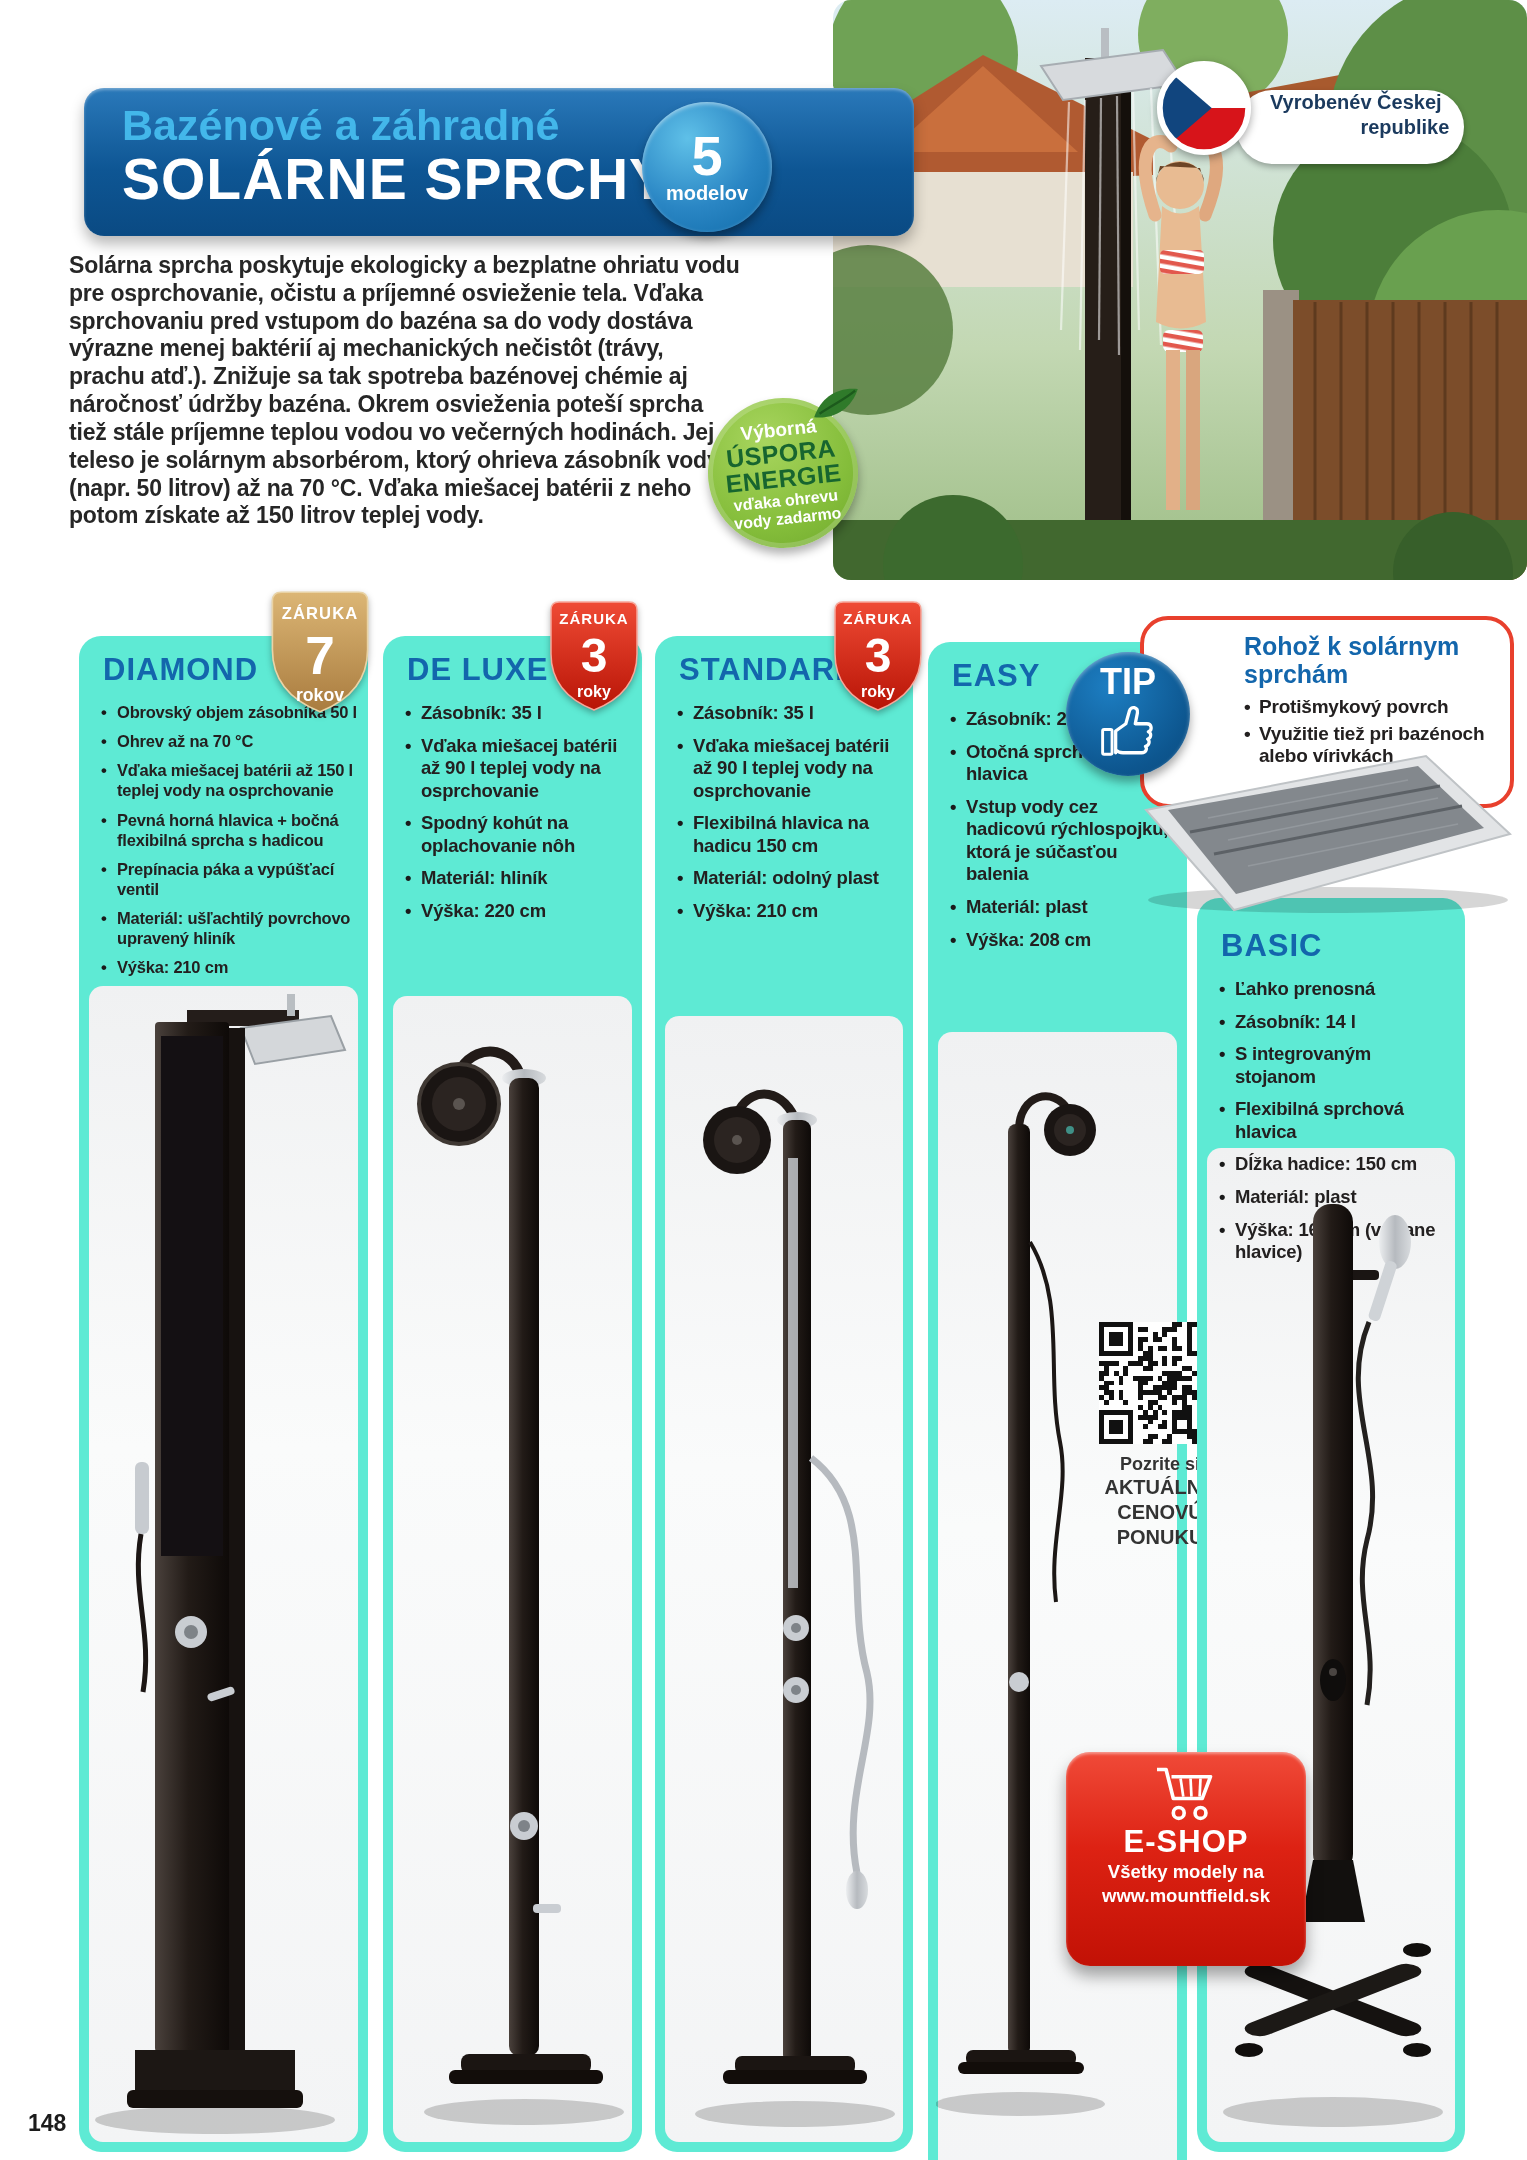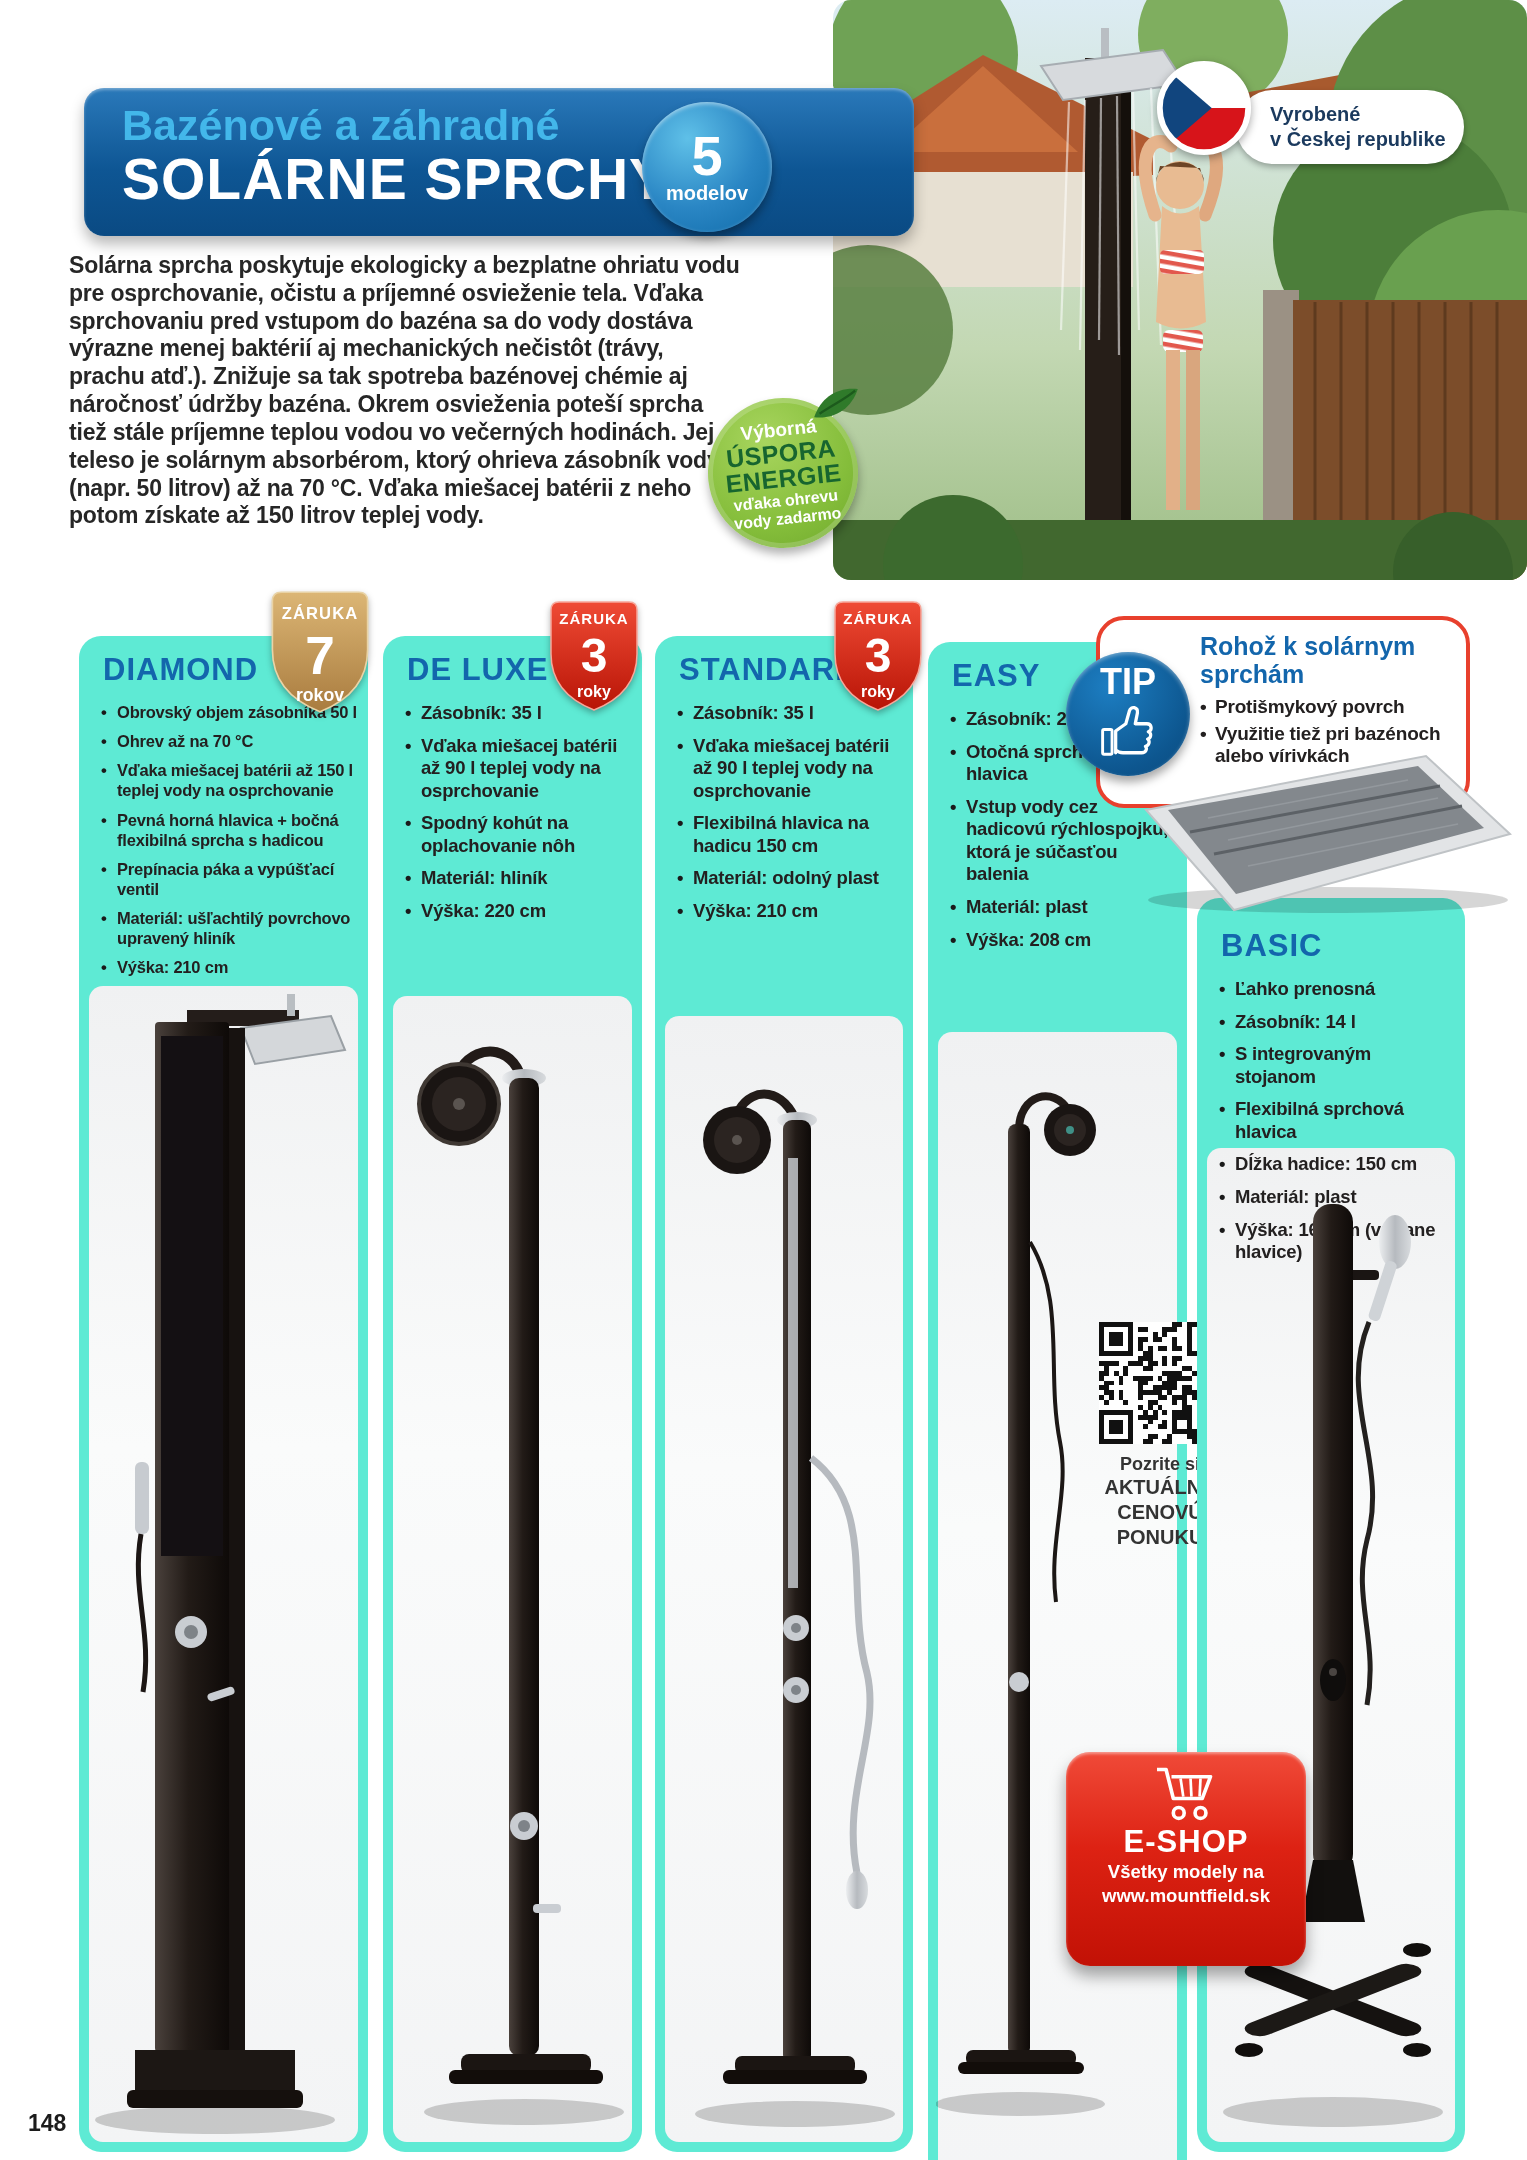--- a/index.html
+++ b/index.html
@@ -14,21 +14,21 @@
   .models-circle{position:absolute;left:642px;top:102px;width:130px;height:130px;border-radius:50%;
     background:radial-gradient(circle at 35% 28%,#5fc0e8,#2a86c4 55%,#0f6aa8);
     box-shadow:0 6px 10px rgba(0,0,0,.35), inset 0 2px 4px rgba(255,255,255,.5);
     display:flex;flex-direction:column;align-items:center;justify-content:center;color:#fff;z-index:3;}
   .mc-num{font-size:56px;font-weight:bold;line-height:.95;}
   .mc-label{font-size:20px;font-weight:bold;}
   
   .photo{position:absolute;left:833px;top:0;width:694px;height:580px;border-radius:18px;overflow:hidden;z-index:1;}
   .flag{position:absolute;left:1156px;top:60px;width:96px;height:96px;z-index:4;filter:drop-shadow(0 3px 4px rgba(0,0,0,.35));}
   .flag-pill{position:absolute;left:1236px;top:90px;width:228px;height:74px;border-radius:38px;background:#fff;
-    box-shadow:0 3px 6px rgba(0,0,0,.3);display:flex;flex-direction:column;justify-content:center;
+    box-shadow:0 3px 6px rgba(0,0,0,.3);display:flex;flex-direction:row;justify-content:center;
     padding-left:34px;box-sizing:border-box;color:#1b3a5e;font-size:20px;font-weight:bold;line-height:1.25;z-index:3;}
   
   .intro{position:absolute;left:69px;top:252px;width:672px;margin:0;font-size:23px;font-weight:bold;
     color:#262626;line-height:1.21;letter-spacing:-.2px;z-index:2;}
   
   .energy{position:absolute;left:708px;top:398px;width:150px;height:150px;border-radius:50%;
     background:radial-gradient(circle at 40% 28%,#a8d55e,#84bd3a 62%,#6ea72c);
     box-shadow:0 6px 10px rgba(0,0,0,.3), inset 0 0 0 5px rgba(255,255,255,.18);
     display:flex;flex-direction:column;align-items:center;justify-content:center;text-align:center;
     transform:rotate(-6deg);z-index:4;}
@@ -51,21 +51,21 @@
   .shield{position:absolute;z-index:3;filter:drop-shadow(0 3px 3px rgba(0,0,0,.3));}
   .sh-label{font-size:15px;font-weight:bold;fill:#fff;text-anchor:middle;letter-spacing:1px;}
   .sh-num{font-size:48px;font-weight:bold;fill:#fff;text-anchor:middle;}
   .sh-unit{font-size:16px;font-weight:bold;fill:#fff;text-anchor:middle;}
   
   .tip-circle{position:absolute;left:1066px;top:652px;width:124px;height:124px;border-radius:50%;
     background:radial-gradient(circle at 35% 28%,#1d7ec2,#0d568f 70%,#0a4a7e);
     box-shadow:0 6px 10px rgba(0,0,0,.35), inset 0 2px 4px rgba(255,255,255,.4);
     display:flex;flex-direction:column;align-items:center;z-index:5;color:#fff;}
   .tip-label{font-size:36px;font-weight:bold;margin-top:12px;line-height:1;}
-  .rohoz{position:absolute;left:1096px;top:616px;width:374px;height:192px;box-sizing:border-box;
+  .rohoz{position:absolute;left:1140px;top:616px;width:374px;height:192px;box-sizing:border-box;
     background:#fff;border:4px solid #e8402d;border-radius:28px;z-index:2;
     padding:12px 16px 0 100px;}
   .rohoz h3{margin:0;font-size:25px;font-weight:bold;color:#1366ac;line-height:1.12;}
   .rohoz ul{margin:8px 0 0 0;padding:0;list-style:none;}
   .rohoz li{position:relative;padding-left:15px;margin-bottom:5px;font-size:19px;font-weight:bold;
     line-height:1.15;color:#232020;letter-spacing:-.2px;}
   .rohoz li::before{content:"•";position:absolute;left:0;top:0;}
   .mat{position:absolute;left:1118px;top:748px;width:402px;height:172px;z-index:3;}
   
   .qr-block{position:absolute;left:1092px;top:1326px;width:136px;z-index:3;text-align:center;}

